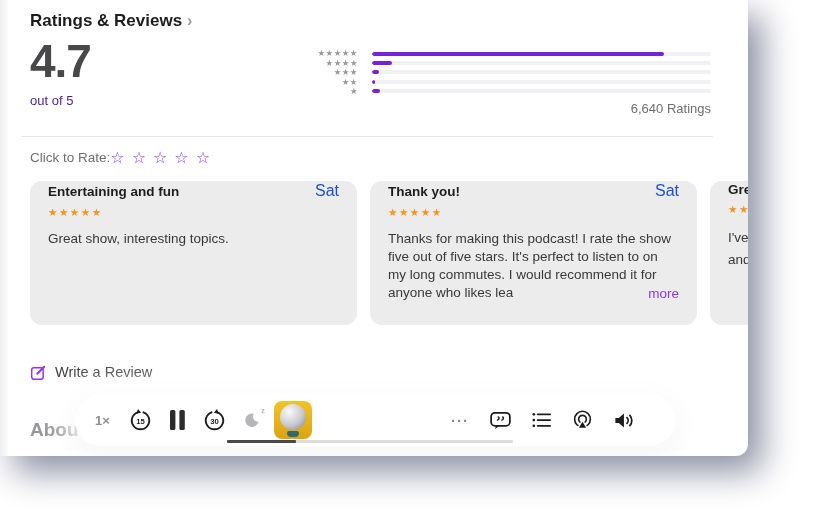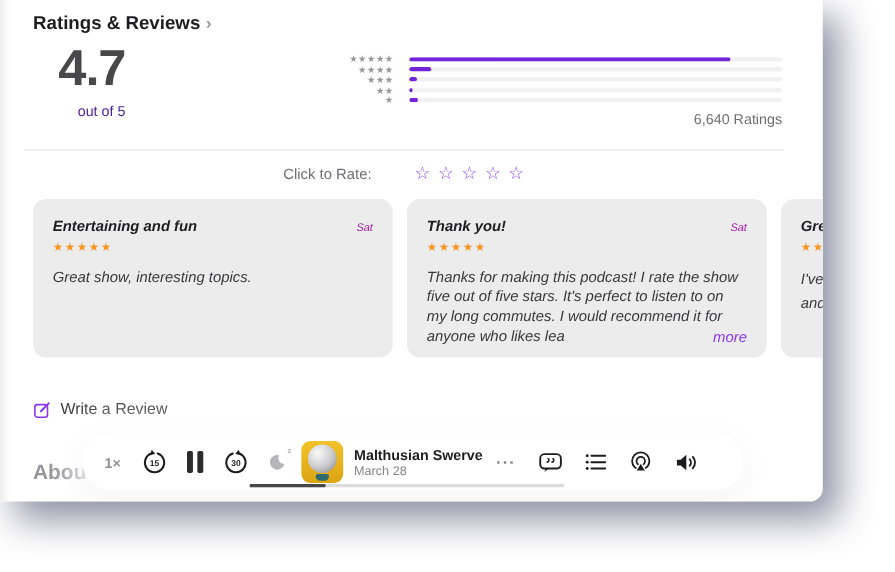--- a/index.html
+++ b/index.html
@@ -29,46 +29,46 @@
   }
   .window::before {
     content:''; position:absolute; left:0; top:0; bottom:0; width:9px;
     background:linear-gradient(90deg,#ededee,rgba(255,255,255,0));
     pointer-events:none;
   }
   
   .sec-header { position:absolute; left:30px; top:11px; font-size:17px; font-weight:bold; color:#1d1d1f; }
   .sec-header .chev { color:#9a9aa0; font-weight:bold; margin-left:5px; font-size:16px; }
   
-  .score { position:absolute; left:30px; top:36px; width:84px; text-align:right; }
+  .score { position:absolute; left:30px; top:36px; width:84px; text-align:left; }
   .score .num { font-size:46px; line-height:1.1; font-weight:bold; color:#48484a; letter-spacing:-1px; }
   .score .outof { margin-top:6px; font-size:13px; color:#4c1d95; }
   .histogram { position:absolute; left:308px; top:49px; }
   .hrow { display:flex; align-items:center; height:9.4px; }
   .hstars {
     width:50px; text-align:right; margin-right:14px;
     font-size:8.5px; color:#98989d; letter-spacing:.5px; line-height:1;
   }
   .htrack { width:339px; height:4px; background:#f1f1f3; border-radius:2px; position:relative; overflow:hidden; }
   .hfill  { position:absolute; left:0; top:0; bottom:0; background:#7424d8; border-radius:2px; }
   .ratings-count { position:absolute; top:101px; right:37px; font-size:13px; color:#6e6e73; }
   .divider { position:absolute; top:136px; left:22px; right:35px; height:1px; background:#e4e4e6; }
   
-  .rate-row { position:absolute; top:148px; left:30px; right:37px; display:flex; justify-content:center; align-items:center;gap:39px; }
+  .rate-row { position:absolute; top:148px; left:30px; right:37px; display:flex; justify-content:flex-start; align-items:center; }
   .rate-label { font-size:13.5px; color:#6e6e73; }
   .rate-stars { font-size:16px; color:#8d45f0; letter-spacing:7px; cursor:pointer; }
   
   .cards { position:absolute; top:181px; left:30px; display:flex; gap:13px; }
   .card {
     width:327px; min-width:327px; height:144px;
-    background:#ececec; border-radius:12px; padding:17px 18px; position:relative;font-style:italic;
+    background:#ececec; border-radius:12px; padding:1px 18px; position:relative;
   }
   .card-head { display:flex; justify-content:space-between; align-items:baseline; }
   .card-title { font-size:13.5px; font-weight:bold; color:#1d1d1f; }
-  .card-date { font-size:10px; color:#a21caf; }
+  .card-date { font-size:16px; color:#1d4ed8; }
   .card-stars { margin-top:6px; font-size:10.5px; color:#f7941e; letter-spacing:1.5px; }
   .card-body {
     margin-top:12px; font-size:13.5px; color:#38383a; line-height:18px;
     height:73px; overflow:hidden; position:relative;
   }
   .more-link {
     position:absolute; right:0; bottom:0; padding-left:34px;
     background:linear-gradient(90deg, rgba(236,236,236,0), #ececec 30%);
     color:#8b36f2; cursor:pointer;
   }
@@ -253,24 +253,20 @@
           <path d="M14.8 3.6 a8.4 8.4 0 1 0 6.0 10.0 a6.6 6.6 0 0 1 -6.0 -10.0 z" fill="#b6b6ba"></path>
         </svg>
         <span class="moon-z">z</span>
       </span>
 
       <span class="artwork">
         <span class="ball"></span>
         <span class="base"></span>
       </span>
 
-      <span class="p-titles">
-        <span class="p-title">Malthusian Swerve</span>
-        <span class="p-sub">March 28</span>
-      </span>
 
       <span class="p-spacer"></span>
 
       <span class="p-ellipsis">···</span>
 
       <span class="p-icon p-right">
         <svg width="23" height="23" viewBox="0 0 24 24" fill="none">
           <rect x="2.2" y="4" width="19.6" height="13.6" rx="4" stroke="#1c1c1e" stroke-width="1.8"></rect>
           <path d="M7.6 17.2 L6.2 21 L11 17.2 Z" fill="#1c1c1e"></path>
           <path d="M9.6 8.4 q0.9 0 0.9 1.1 q0 1.6 -1.7 2.1" stroke="#1c1c1e" stroke-width="1.5" stroke-linecap="round"></path>

